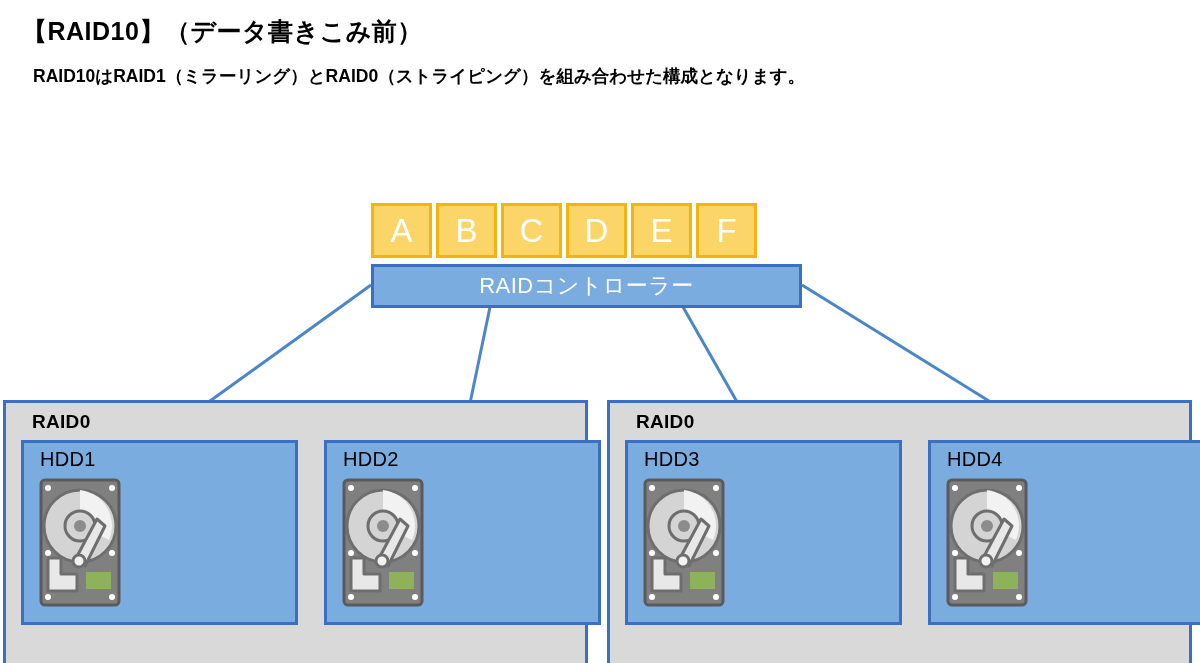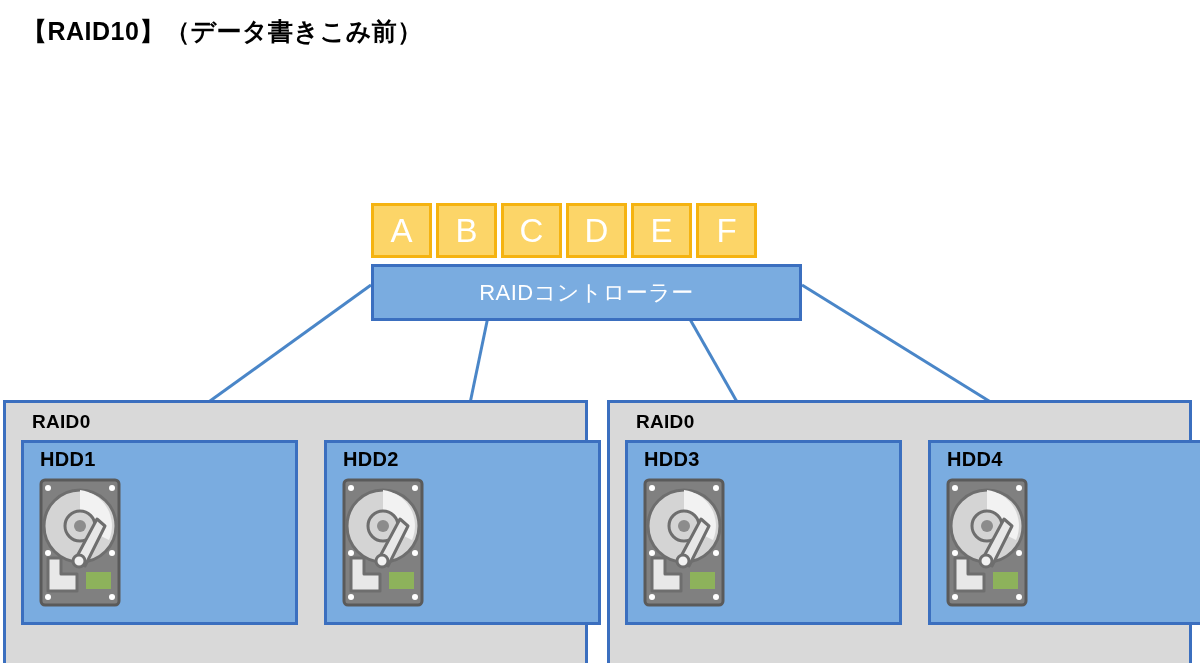--- a/index.html
+++ b/index.html
@@ -61,21 +61,21 @@
     justify-content: center;
     line-height: 1;
   }
 
   
   #raid-controller {
     position: absolute;
     left: 371px;
     top: 264px;
     width: 431px;
-    height: 57px;
+    height: 44px;
     background: #7AACE0;
     border: 3px solid #3B6FBF;
     box-sizing: border-box;
     color: #ffffff;
     font-size: 22px;
     display: flex;
     align-items: center;
     justify-content: center;
     letter-spacing: 0.5px;
     z-index: 3;
@@ -125,21 +125,21 @@
     box-sizing: border-box;
   }
   .hdd-box.slot-a { left: 15px; }
   .hdd-box.slot-b { left: 318px; }
 
   .hdd-label {
     position: absolute;
     left: 16px;
     top: 5px;
     font-size: 20px;
-    font-weight: bold;
+    font-weight: normal;
     letter-spacing: 0.3px;
     color: #000000;
   }
   .hdd-icon {
     position: absolute;
     left: 15px;
     top: 35px;
     width: 82px;
     height: 129px;
   }
@@ -153,20 +153,21 @@
     height: 2px;
     background: #ffffff;
   }
 </style>
 </head>
 <body>
 
 <div id="title">【RAID10】（データ書きこみ前）</div>
 
 <div id="description">
+  <div class="line">RAID10はRAID1（ミラーリング）とRAID0（ストライピング）を組み合わせた構成となります。</div>
 </div>
 
 <svg id="connectors" viewBox="0 0 1200 663" xmlns="http://www.w3.org/2000/svg">
 
   <line x1="371" y1="285" x2="160" y2="437" stroke="#4A86C8" stroke-width="3"></line>
 
   <line x1="490" y1="307" x2="463" y2="437" stroke="#4A86C8" stroke-width="3"></line>
 
   <line x1="683" y1="307" x2="757" y2="437" stroke="#4A86C8" stroke-width="3"></line>
 

